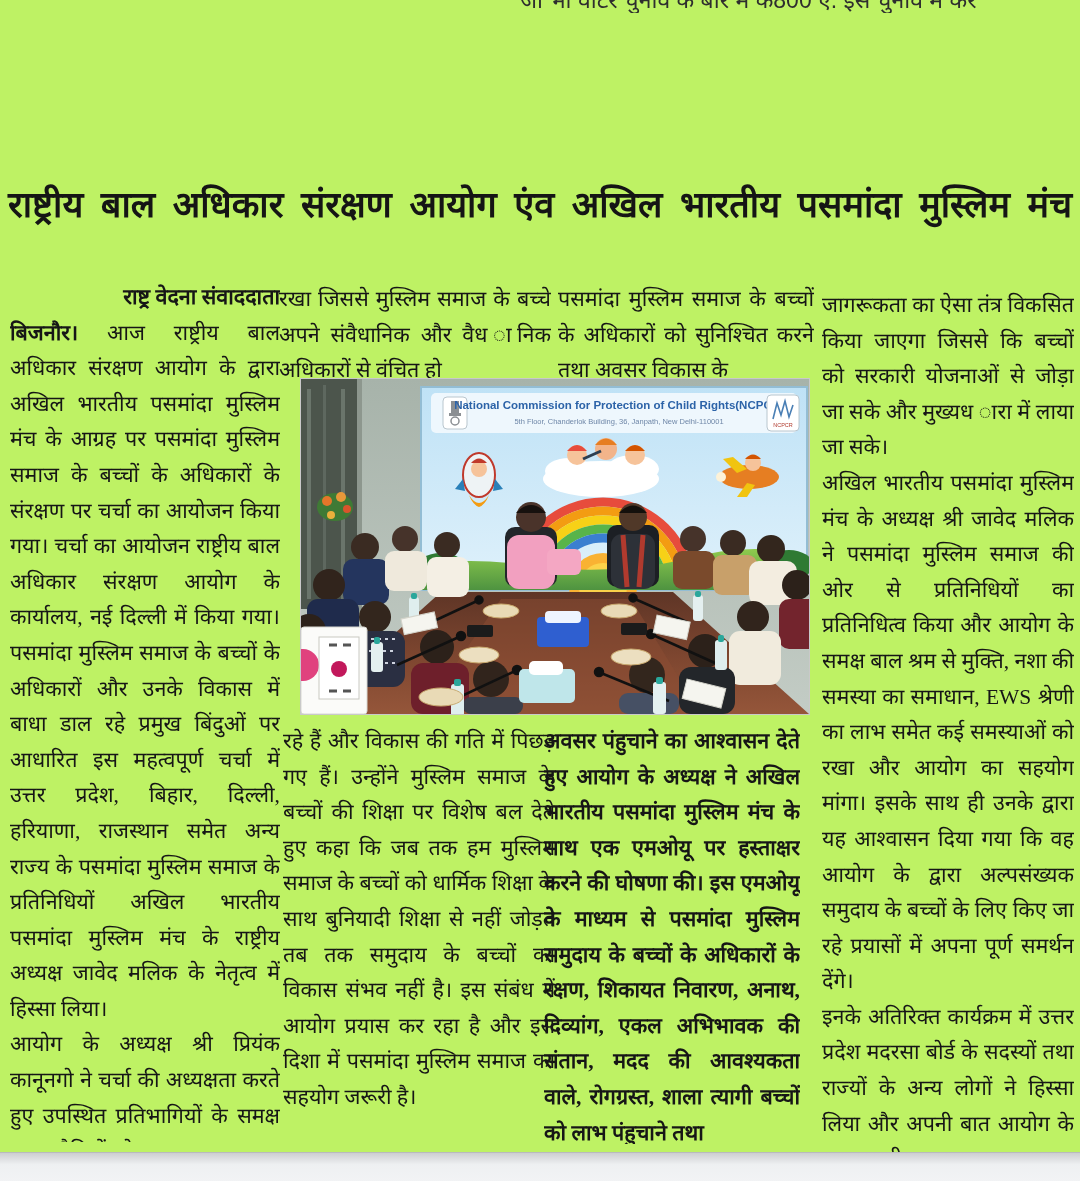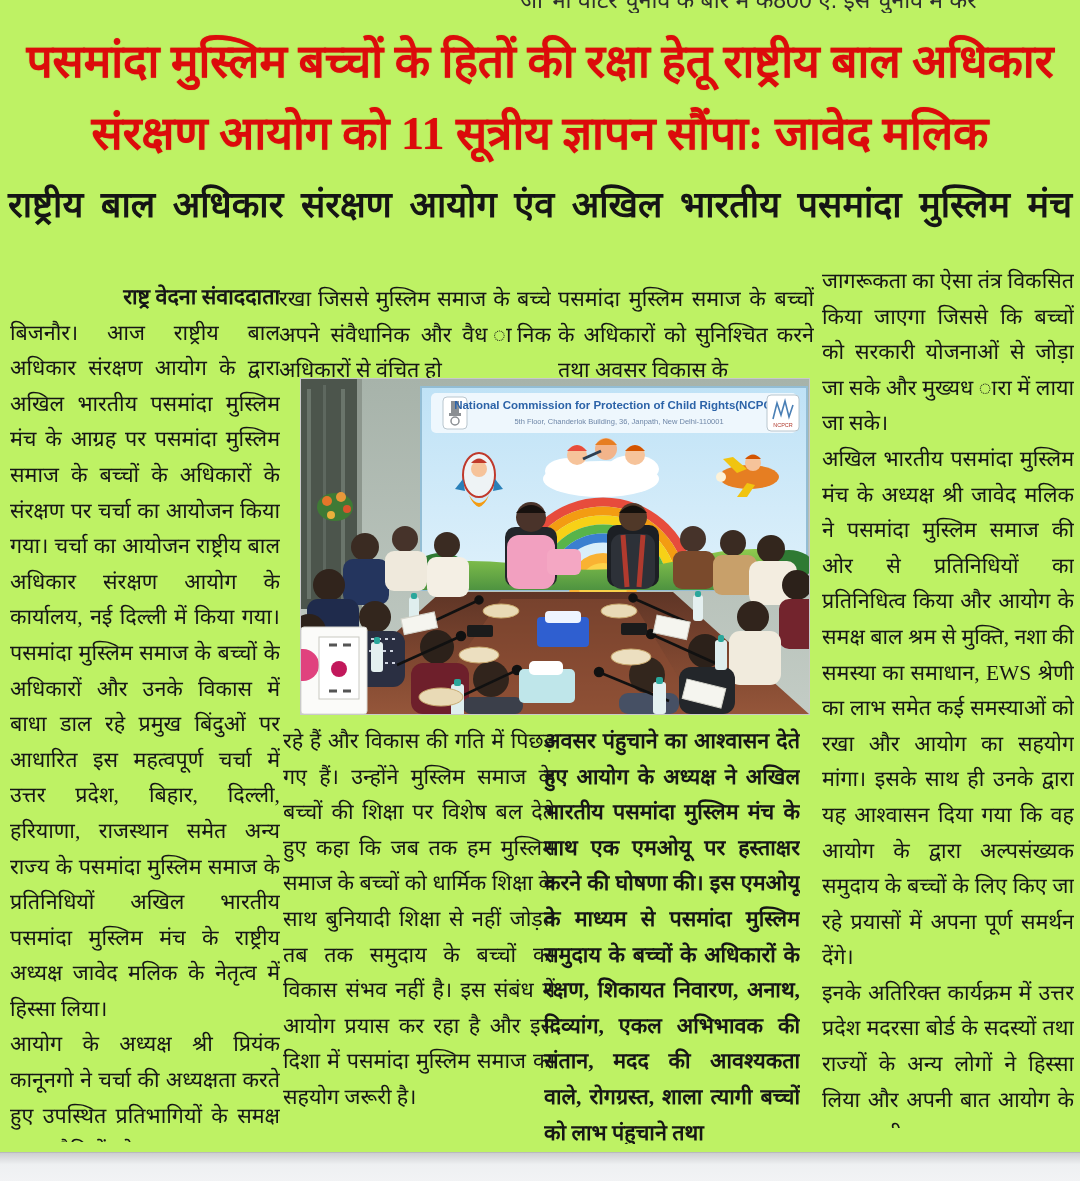--- a/index.html
+++ b/index.html
@@ -10,41 +10,37 @@
         font-family:"Liberation Sans","DejaVu Sans",sans-serif;}
   .headline{position:absolute;top:26px;left:8px;width:1064px;text-align:center;
         font-weight:700;font-size:46px;line-height:72px;color:#dc0b0b;
         text-shadow:0 0 1px rgba(220,11,11,.55);}
   .subhead{position:absolute;top:182px;left:8px;width:1064px;font-weight:700;
         font-size:36px;line-height:46px;color:#151515;}
   .subhead .jline{text-align:justify;text-align-last:justify;}
   .col{position:absolute;font-size:21.5px;line-height:35.6px;color:#161616;
         text-align:justify;overflow:hidden;}
   .byline{text-align:right;font-weight:700;}
-  b.dateline{font-weight:400;}
+  b.dateline{font-weight:700;}
   .photo-frame{position:absolute;left:300px;top:378px;width:510px;height:337px;
         border:1px solid #c9c9c9;box-sizing:border-box;background:#aab4ac;overflow:hidden;}
   .photo-frame svg{display:block;}
   .bottom-bar{position:absolute;left:0;top:1152px;width:1080px;height:29px;
         background:linear-gradient(#cdced1,#eef0f2 40%,#f2f3f5);border-top:1px solid #b9babd;}
   p{margin:0;}
 </style>
 </head>
 <body>
 
 <div id="page">
 
   <div class="clip-top">
     <span>जो भी वोटर चुनाव के बारे में     क800 ए. इस चुनाव में करें</span>
   </div>
 
-  <div class="headline">
-    <div>पसमांदा मुस्लिम बच्चों के हितों की रक्षा हेतू राष्ट्रीय बाल अधिकार</div>
-    <div>संरक्षण आयोग को 11 सूत्रीय ज्ञापन सौंपा: जावेद मलिक</div>
-  </div>
 
   <div class="subhead">
     <div class="jline">राष्ट्रीय बाल अधिकार संरक्षण आयोग एंव अखिल भारतीय पसमांदा मुस्लिम मंच</div>
   </div>
 
   <div class="col" style="left:10px;top:280px;width:270px;height:862px;">
     <div class="byline">राष्ट्र वेदना संवाददाता</div>
     <p><b class="dateline">बिजनौर।</b> <span>आज राष्ट्रीय बाल अधिकार संरक्षण आयोग के द्वारा अखिल भारतीय पसमांदा मुस्लिम मंच के आग्रह पर पसमांदा मुस्लिम समाज के बच्चों के अधिकारों के संरक्षण पर चर्चा का आयोजन किया गया। चर्चा का आयोजन राष्ट्रीय बाल अधिकार संरक्षण आयोग के कार्यालय, नई दिल्ली में किया गया। पसमांदा मुस्लिम समाज के बच्चों के अधिकारों और उनके विकास में बाधा डाल रहे प्रमुख बिंदुओं पर आधारित इस महत्वपूर्ण चर्चा में उत्तर प्रदेश, बिहार, दिल्ली, हरियाणा, राजस्थान समेत अन्य राज्य के पसमांदा मुस्लिम समाज के प्रतिनिधियों अखिल भारतीय पसमांदा मुस्लिम मंच के राष्ट्रीय अध्यक्ष जावेद मलिक के नेतृत्व में हिस्सा लिया।</span></p>
     <p>आयोग के अध्यक्ष श्री प्रियंक कानूनगो ने चर्चा की अध्यक्षता करते हुए उपस्थित प्रतिभागियों के समक्ष उन चुनौतियों को</p>
   </div>
@@ -297,20 +293,20 @@
   </div>
 
   <div class="col" style="left:283px;top:724px;width:272px;height:420px;">
     <p>रहे हैं और विकास की गति में पिछड़ गए हैं। उन्होंने मुस्लिम समाज के बच्चों की शिक्षा पर विशेष बल देते हुए कहा कि जब तक हम मुस्लिम समाज के बच्चों को धार्मिक शिक्षा के साथ बुनियादी शिक्षा से नहीं जोड़ते तब तक समुदाय के बच्चों का विकास संभव नहीं है। इस संबंध में आयोग प्रयास कर रहा है और इस दिशा में पसमांदा मुस्लिम समाज का सहयोग जरूरी है।</p>
   </div>
 
   <div class="col" style="left:544px;top:724px;width:256px;height:420px;font-weight:bold;">
     <p>अवसर पंहुचाने का आश्वासन देते हुए आयोग के अध्यक्ष ने अखिल भारतीय पसमांदा मुस्लिम मंच के साथ एक एमओयू पर हस्ताक्षर करने की घोषणा की। इस एमओयू के माध्यम से पसमांदा मुस्लिम समुदाय के बच्चों के अधिकारों के रक्षण, शिकायत निवारण, अनाथ, दिव्यांग, एकल अभिभावक की संतान, मदद की आवश्यकता वाले, रोगग्रस्त, शाला त्यागी बच्चों को लाभ पंहुचाने तथा</p>
   </div>
 
-  <div class="col" style="left:822px;top:264px;width:252px;height:864px;">
+  <div class="col" style="left:822px;top:288px;width:252px;height:864px;">
     <p>जागरूकता का ऐसा तंत्र विकसित किया जाएगा जिससे कि बच्चों को सरकारी योजनाओं से जोड़ा जा सके और मुख्यध ारा में लाया जा सके।</p>
     <p>अखिल भारतीय पसमांदा मुस्लिम मंच के अध्यक्ष श्री जावेद मलिक ने पसमांदा मुस्लिम समाज की ओर से प्रतिनिधियों का प्रतिनिधित्व किया और आयोग के समक्ष बाल श्रम से मुक्ति, नशा की समस्या का समाधान, EWS श्रेणी का लाभ समेत कई समस्याओं को रखा और आयोग का सहयोग मांगा। इसके साथ ही उनके द्वारा यह आश्वासन दिया गया कि वह आयोग के द्वारा अल्पसंख्यक समुदाय के बच्चों के लिए किए जा रहे प्रयासों में अपना पूर्ण समर्थन देंगे।</p>
     <p style="text-align:justify;">इनके अतिरिक्त कार्यक्रम में उत्तर प्रदेश मदरसा बोर्ड के सदस्यों तथा राज्यों के अन्य लोगों ने हिस्सा लिया और अपनी बात आयोग के समक्ष रखी।</p>
   </div>
 
   <div class="bottom-bar"></div>
 </div>
 
 </body></html>

